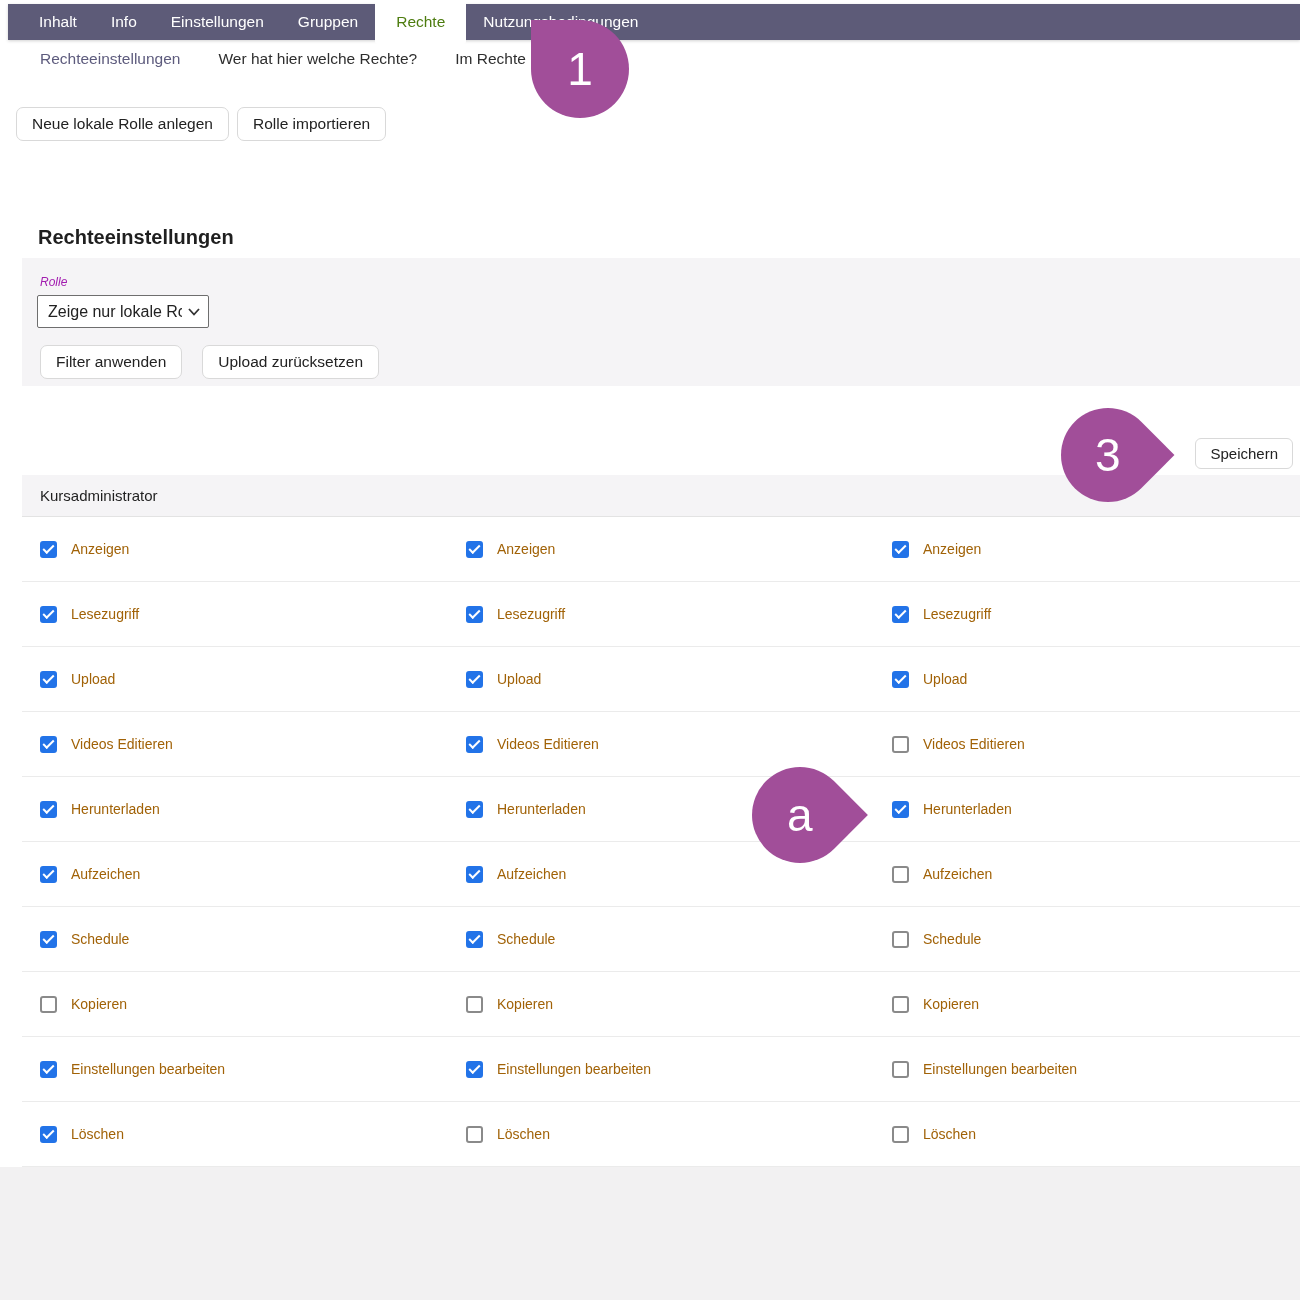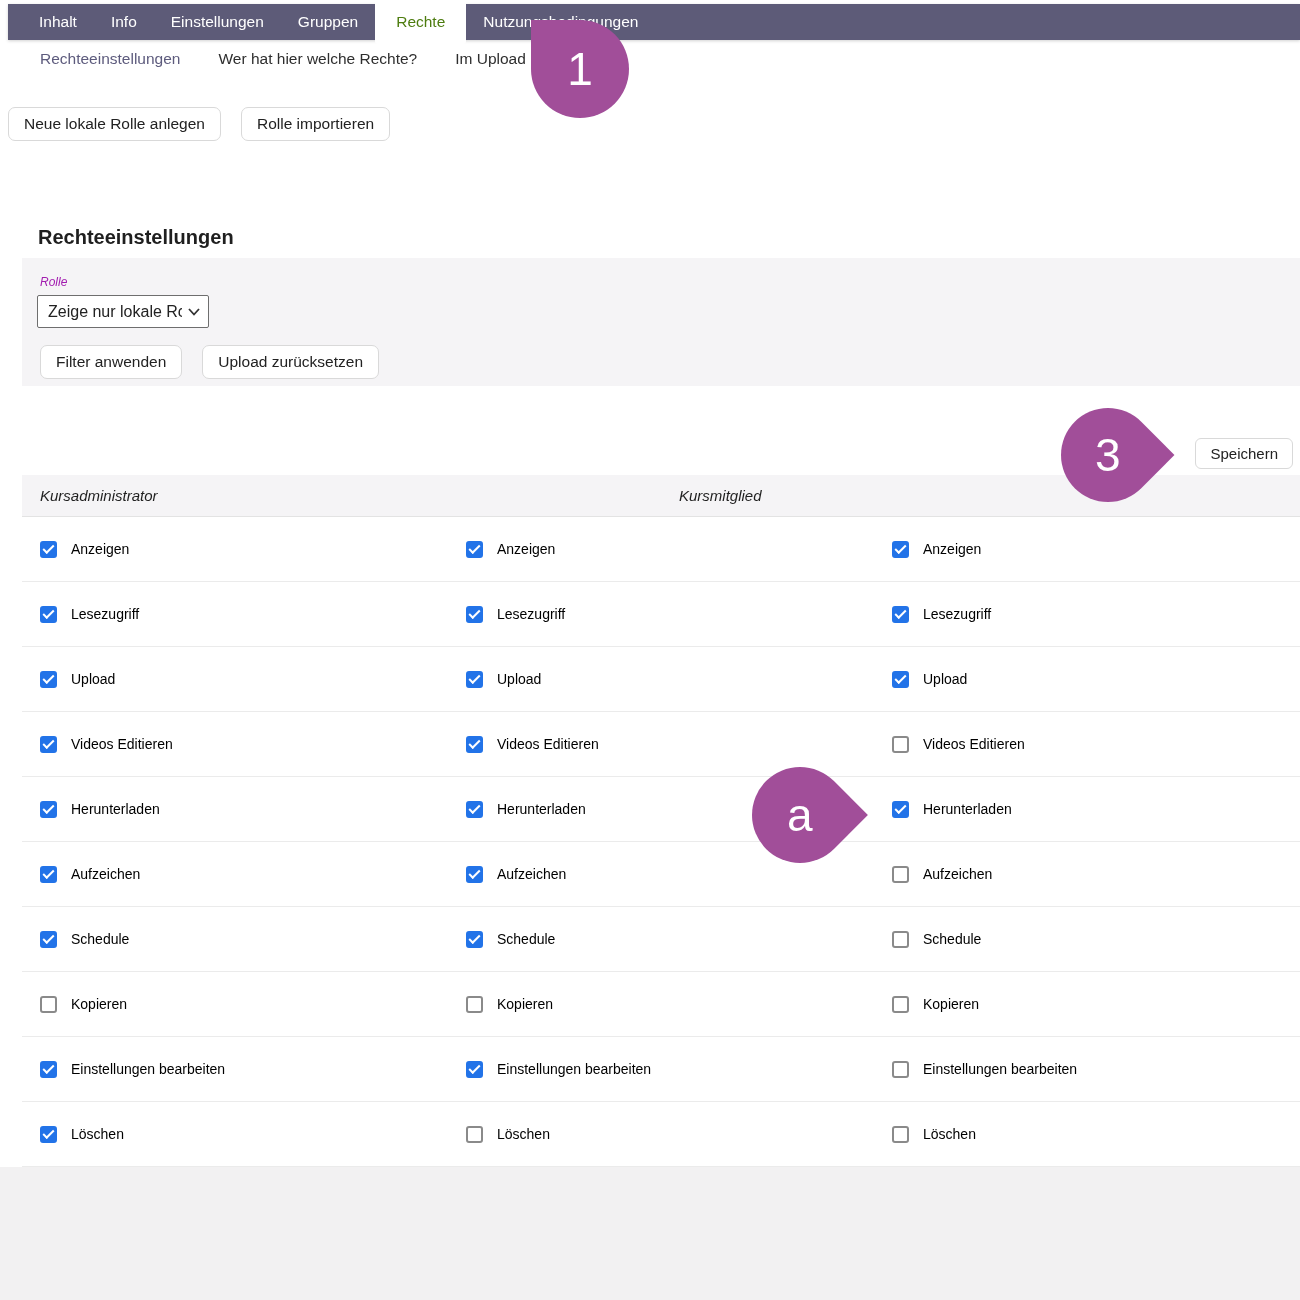--- a/index.html
+++ b/index.html
@@ -18,21 +18,21 @@
 
   
   .subnav { position: absolute; left: 40px; top: 50px; display: flex; gap: 38px; z-index: 4; }
   .subnav-item { font-size: 15.5px; color: #2e2e2e; text-decoration: none; cursor: pointer; white-space: nowrap; }
   .subnav-item.active { color: #5d5b7d; }
 
   
   .btn { display: inline-block; background: #fff; border: 1px solid #d9d9d9; border-radius: 7px;
     font-size: 15.5px; color: #222; padding: 7px 15px; cursor: pointer;
     font-family: inherit; }
-  .actions { position: absolute; left: 8px; top: 107px; display: flex; gap: 20px; }
+  .actions { position: absolute; left: 16px; top: 107px; display: flex; gap: 8px; }
 
   
   .section-title { position: absolute; left: 38px; top: 226px; font-size: 20px; font-weight: bold; color: #1f1f1f; }
 
   
   .filter-panel { position: absolute; left: 22px; right: 0; top: 258px; height: 128px; background: #f5f4f6; }
   .filter-label { position: absolute; left: 18px; top: 17px; font-size: 12px; font-style: italic; color: #a21caf; }
   .select-wrap { position: absolute; left: 15px; top: 37px; width: 172px; height: 33px; background:#fff;
     border: 1px solid #6e6e6e; border-radius: 2px; }
   .select-wrap select { appearance: none; -webkit-appearance: none; width: 100%; height: 100%;
@@ -42,30 +42,30 @@
   .filter-buttons { position: absolute; left: 18px; top: 87px; display: flex; gap: 20px; }
 
   
   .save-btn { position: absolute; right: 7px; top: 438px; font-size: 15px; padding: 6px 14px;
     border-radius: 6px; z-index: 3; }
 
   
   .perm-table { position: absolute; left: 22px; right: 0; top: 475px; }
   .t-head { display: flex; background: #f5f4f6; height: 42px; align-items: center;
     border-bottom: 1px solid #e3e3e3; }
-  .t-head span { flex: 1 1 0; padding-left: 18px; font-size: 15px; color: #1f1f1f; font-style: italic; }
+  .t-head span { flex: 1 1 0; padding-left: 18px; font-size: 15px; color: #1f1f1f; }
   .t-row { display: flex; height: 65px; align-items: center; border-bottom: 1px solid #ebebeb; background: #fff; }
   .cell { flex: 1 1 0; display: flex; align-items: center; gap: 14px; padding-left: 18px; cursor: pointer; }
   .cell input { position: absolute; opacity: 0; width: 1px; height: 1px; }
   .cb-box { width: 17px; height: 17px; border: 2px solid #8a8a8a; border-radius: 3px; background: #fff;
     display: inline-flex; align-items: center; justify-content: center; flex: none; }
   .cell input:checked + .cb-box { background: #2273e8; border-color: #2273e8; }
   .cell input:checked + .cb-box::after { content: ""; width: 9px; height: 4px;
     border-left: 2px solid #fff; border-bottom: 2px solid #fff; transform: rotate(-45deg); margin-top: -3px; }
-  .cb-label { font-size: 14px; color: #000000; }
+  .cb-label { font-size: 14px; color: #a16207; }
 
   
   .footer-strip { position: absolute; left: 0; right: 0; top: 1167px; bottom: 0; background: #f2f1f2; }
 
   
   .callout { position: absolute; background: #a14e99; color: #fff; display: flex;
     align-items: center; justify-content: center; z-index: 50; }
   .callout span { font-size: 46px; line-height: 1; }
   .callout.tip-topleft { border-radius: 0 50% 50% 50%; }
   .callout.tip-right { border-radius: 50% 0 50% 50%; transform: rotate(45deg); }
@@ -84,21 +84,21 @@
     <a class="nav-item">Info</a>
     <a class="nav-item">Einstellungen</a>
     <a class="nav-item">Gruppen</a>
     <a class="nav-item active">Rechte</a>
     <a class="nav-item">Nutzungsbedingungen</a>
   </nav>
 
   <div class="subnav">
     <a class="subnav-item active">Rechteeinstellungen</a>
     <a class="subnav-item">Wer hat hier welche Rechte?</a>
-    <a class="subnav-item">Im Upload</a>
+    <a class="subnav-item">Im Rechte</a>
   </div>
 
   <div class="actions">
     <button class="btn">Neue lokale Rolle anlegen</button>
     <button class="btn">Rolle importieren</button>
   </div>
 
   <h2 class="section-title">Rechteeinstellungen</h2>
 
   <div class="filter-panel">
@@ -115,21 +115,20 @@
       <button class="btn">Filter anwenden</button>
       <button class="btn">Upload zurücksetzen</button>
     </div>
   </div>
 
   <button class="btn save-btn">Speichern</button>
 
   <div class="perm-table">
     <div class="t-head">
       <span>Kursadministrator</span>
-      <span>Kursmitglied</span>
     </div>
     <div>
         <div class="t-row">
     <label class="cell">
       <input type="checkbox" checked="" style="">
       <span class="cb-box"></span>
       <span class="cb-label">Anzeigen</span>
     </label>
     <label class="cell">
       <input type="checkbox" checked="" style="">

